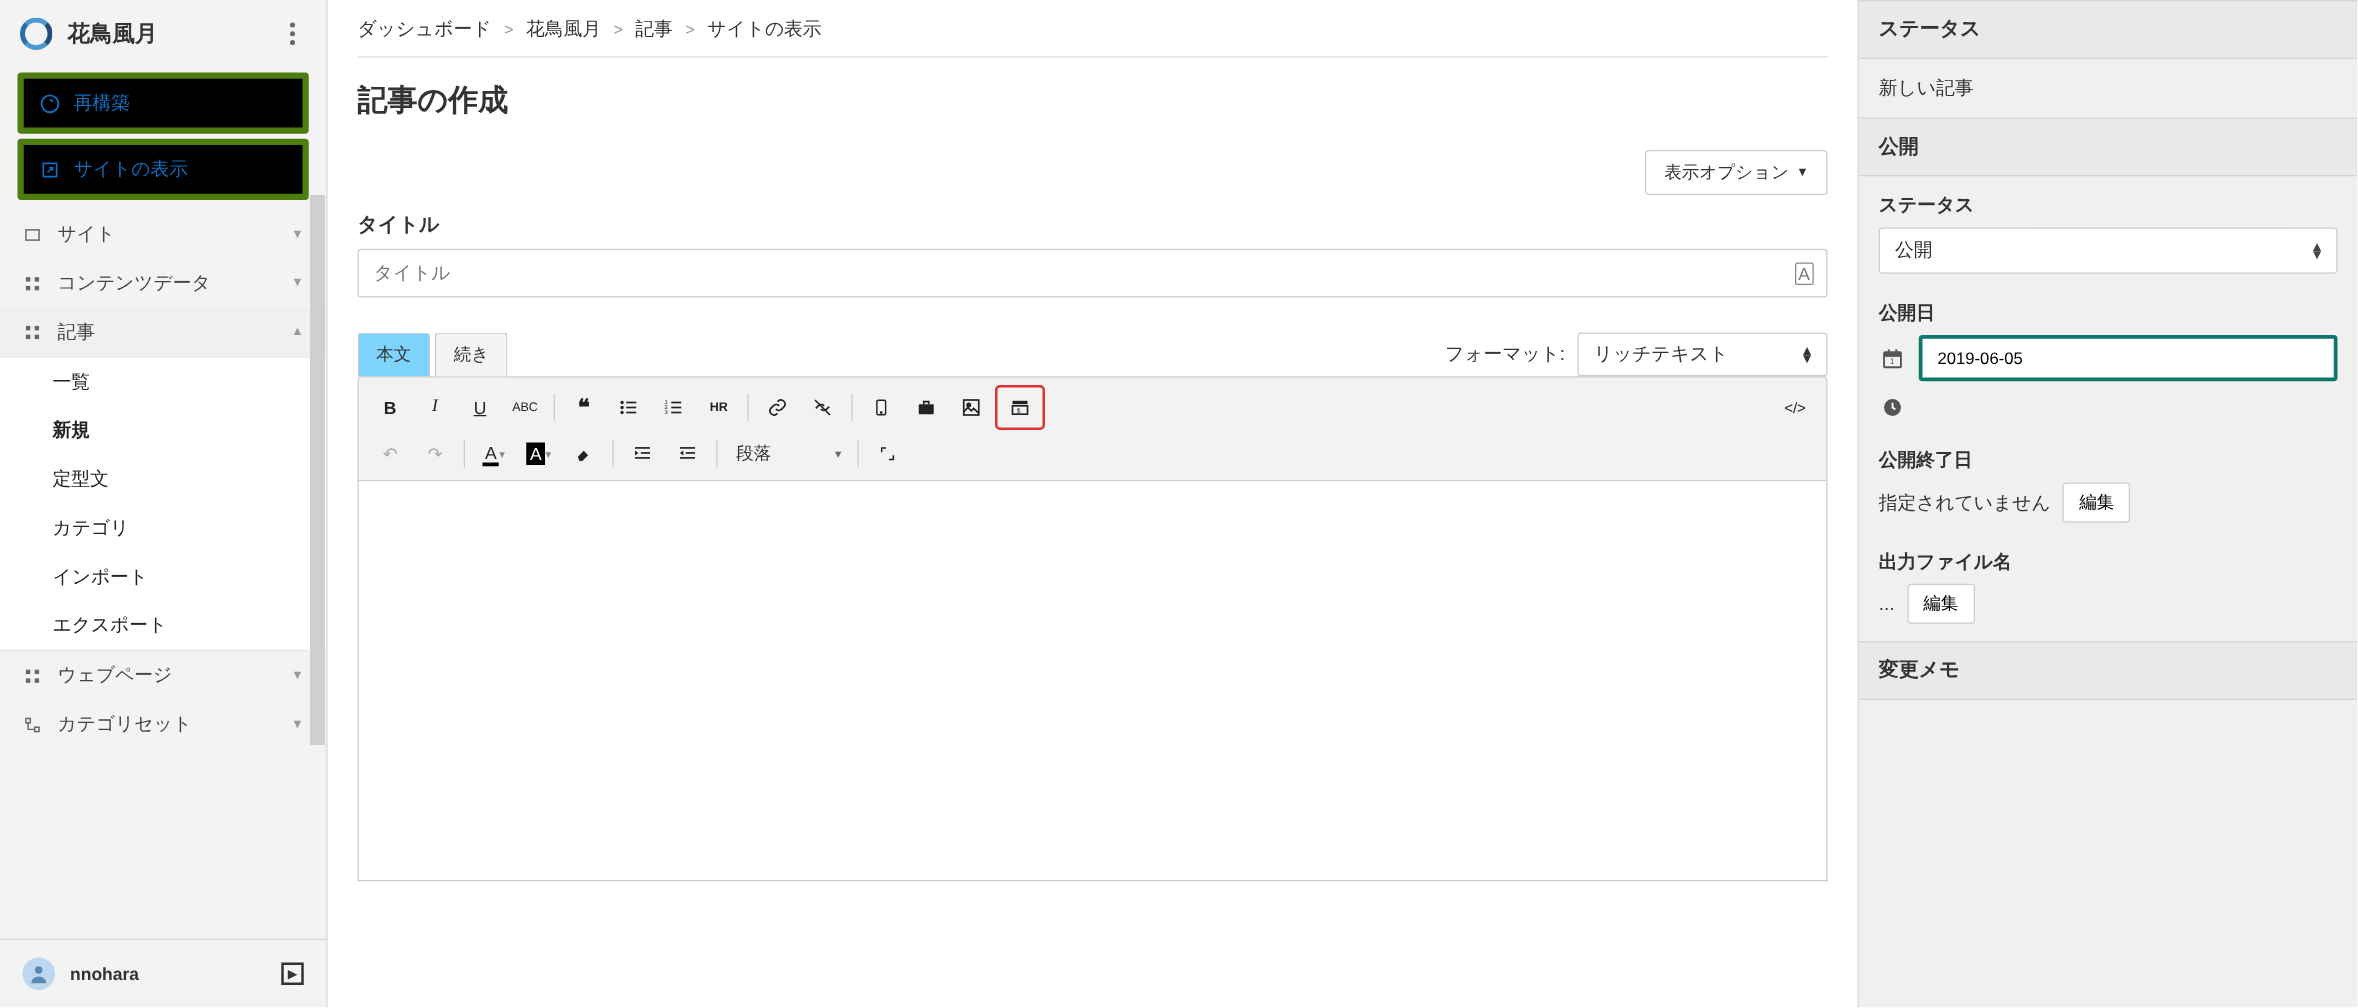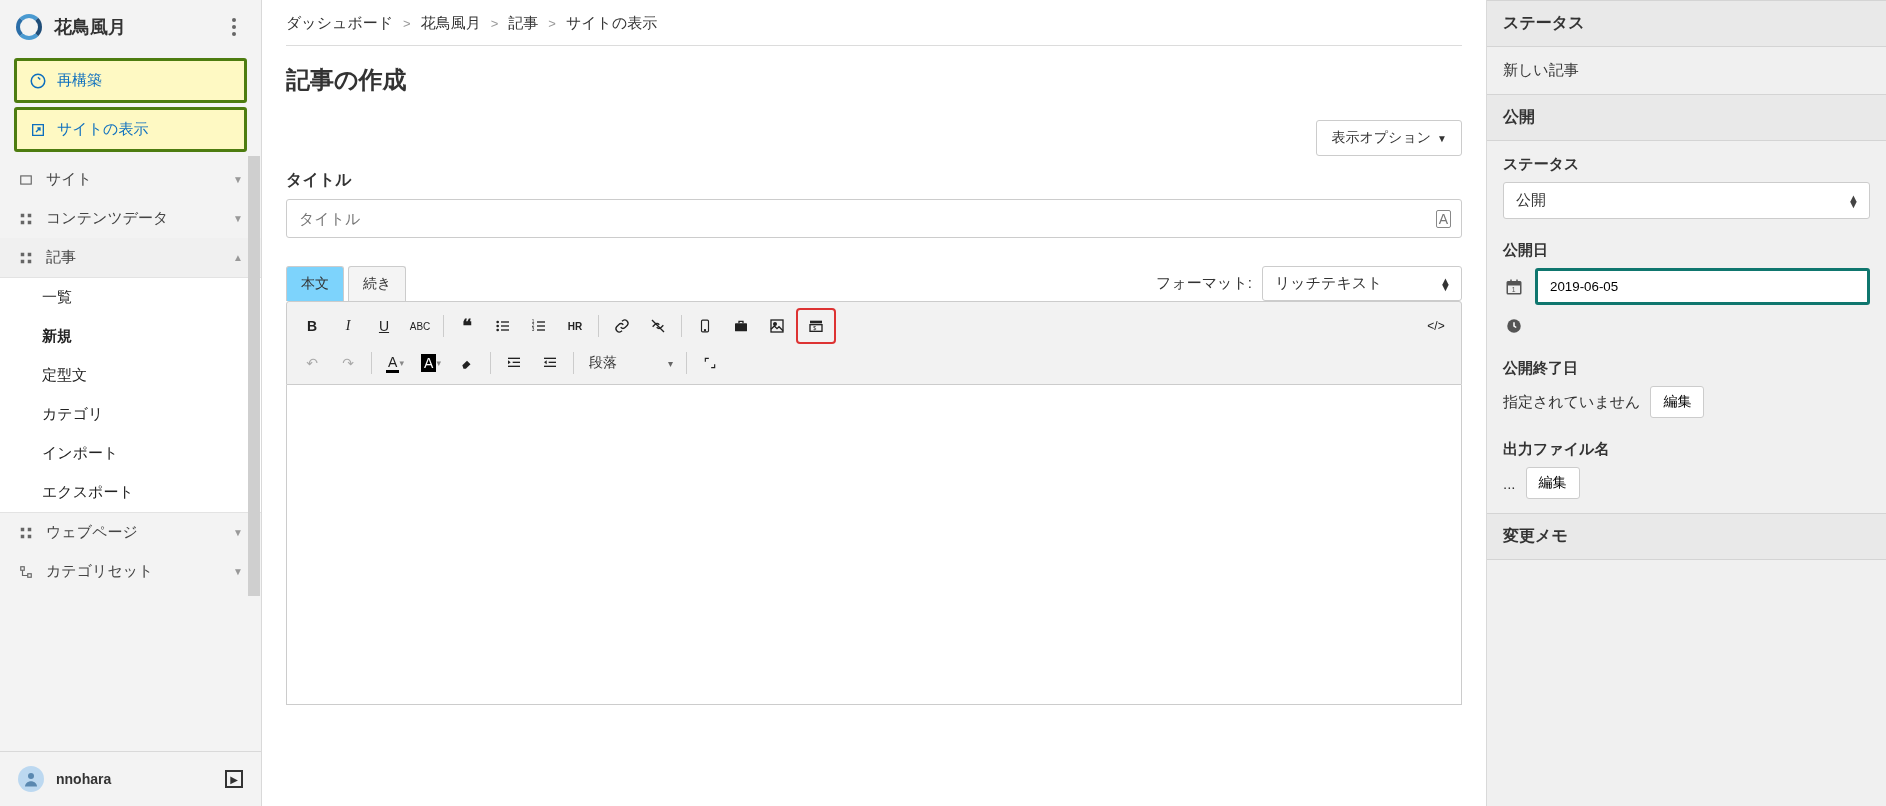--- a/index.html
+++ b/index.html
@@ -6,21 +6,21 @@
 body { font-family: "Hiragino Kaku Gothic Pro", Meiryo, sans-serif; font-size: 14px; color: #333; background: #fff; overflow: hidden; }
 .layout { display: flex; height: 806px; width: 1886px; }
 .sidebar { width: 262px; background: #f3f3f3; border-right: 1px solid #d9d9d9; display: flex; flex-direction: column; position: relative; }
 .sidebar-inner { position: relative; flex: 1; overflow: hidden; }
 .sidebar-scrollbar { position: absolute; right: 1px; top: 156px; width: 12px; height: 440px; background: #cfcfcf; border-radius: 0; }
 .brand { display: flex; align-items: center; padding: 14px 16px; font-weight: bold; font-size: 18px; justify-content: space-between; }
 .brand-left { display: flex; align-items: center; gap: 12px; }
 .brand-icon { width: 26px; height: 26px; border: 4px solid #2b6ea8; border-top-color: #4a9ad1; border-right-color: #1f4d78; border-bottom-color: #4a9ad1; border-radius: 50%; }
 .kebab { width: 22px; height: 22px; display: flex; flex-direction: column; align-items: center; justify-content: center; gap: 3px; cursor: pointer; }
 .kebab span { width: 4px; height: 4px; background: #666; border-radius: 50%; }
-.action-box { margin: 4px 14px; background: #fef9c3; border: 3px solid #4d7c0f; border-radius: 3px; padding: 10px 12px; display: flex; align-items: center; gap: 10px; color: #0d6fbf; cursor: pointer; font-size: 15px; }
+.action-box { margin: 4px 14px; background: #000000; border: 5px solid #4d7c0f; border-radius: 3px; padding: 10px 12px; display: flex; align-items: center; gap: 10px; color: #0d6fbf; cursor: pointer; font-size: 15px; }
 .action-box .ai { width: 18px; height: 18px; display: inline-flex; align-items: center; justify-content: center; color: #0d6fbf; }
 .nav { margin-top: 8px; }
 .nav-item { display: flex; align-items: center; padding: 10px 18px; gap: 12px; color: #444; cursor: pointer; font-size: 15px; }
 .nav-item .ni { width: 16px; height: 16px; display: inline-flex; align-items: center; justify-content: center; color: #666; }
 .nav-item .nlabel { flex: 1; }
 .nav-item .caret { font-size: 10px; color: #999; }
 .nav-sub { background: #fff; border-top: 1px solid #e3e3e3; border-bottom: 1px solid #e3e3e3; }
 .nav-sub .sub { padding: 10px 18px 10px 42px; cursor: pointer; font-size: 15px; color: #222; }
 .nav-sub .sub.active { font-weight: bold; background: #fff; }
 .sidebar-footer { border-top: 1px solid #d9d9d9; padding: 14px 18px; display: flex; align-items: center; justify-content: space-between; }

